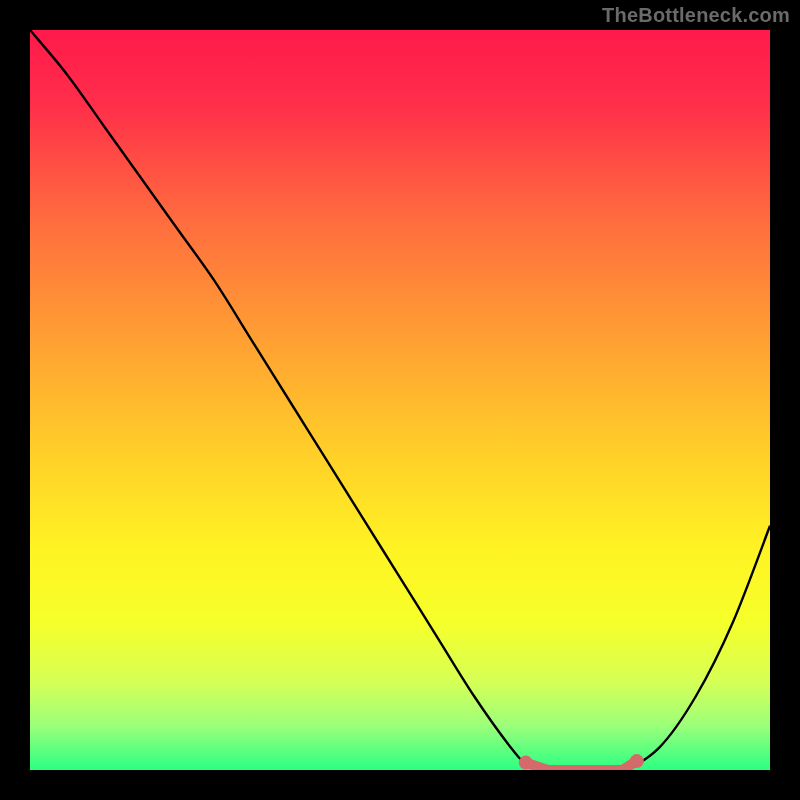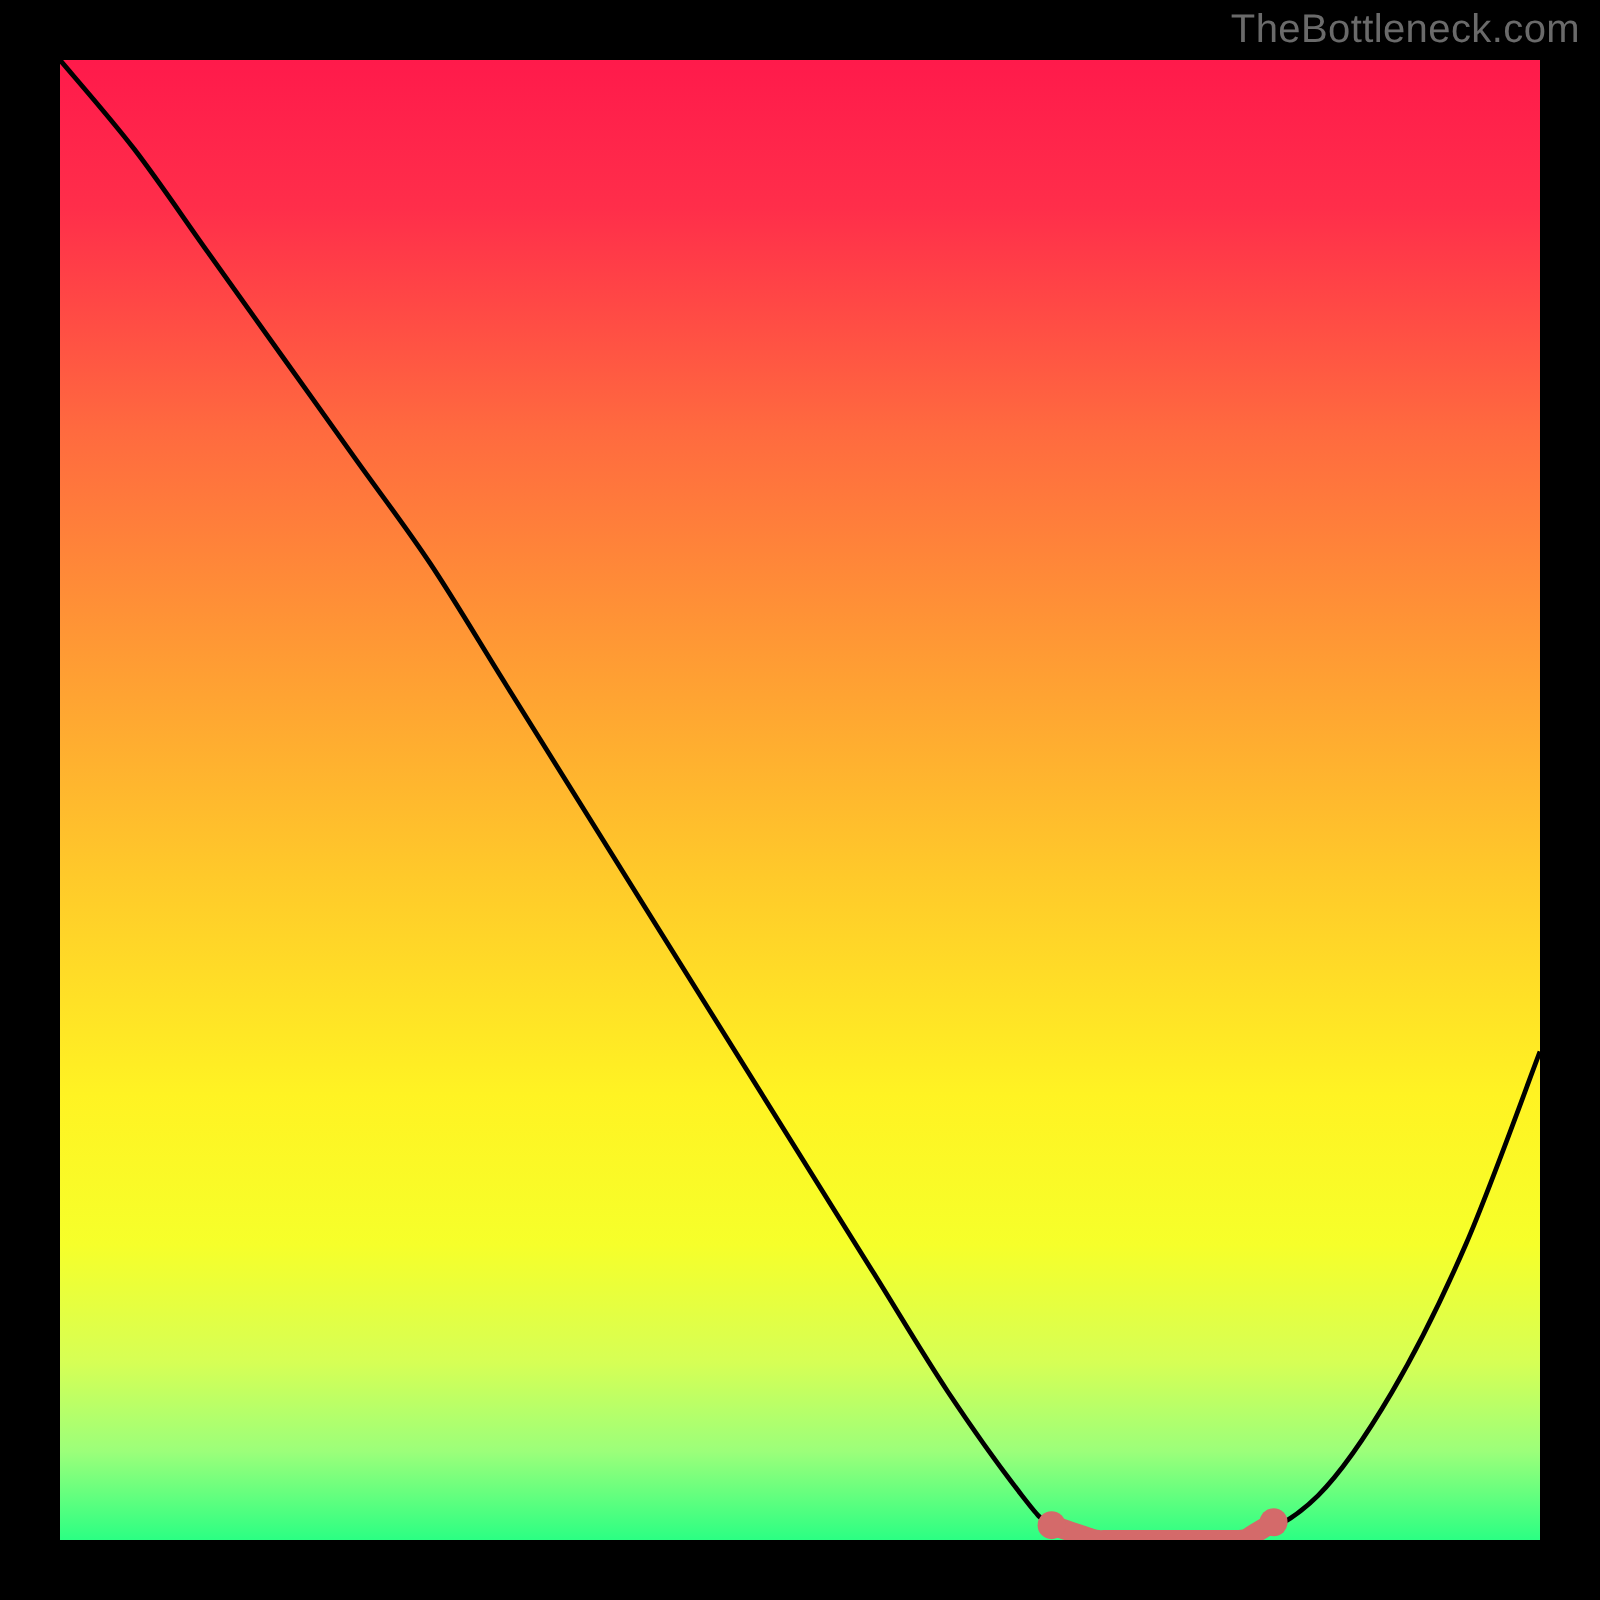--- a/index.html
+++ b/index.html
@@ -39,21 +39,21 @@
     top: 0;
     width: 100%;
     height: 100%;
   }
   .watermark {
     position: absolute;
     top: 4px;
     right: 10px;
     font-family: Arial, Helvetica, sans-serif;
     font-size: 20px;
-    font-weight: normal;
+    font-weight: bold;
     color: #6a6a6a;
     letter-spacing: 0.2px;
   }
 </style>
 </head>
 <body>
 
 <div class="frame">
 
   <div class="watermark">TheBottleneck.com</div>

